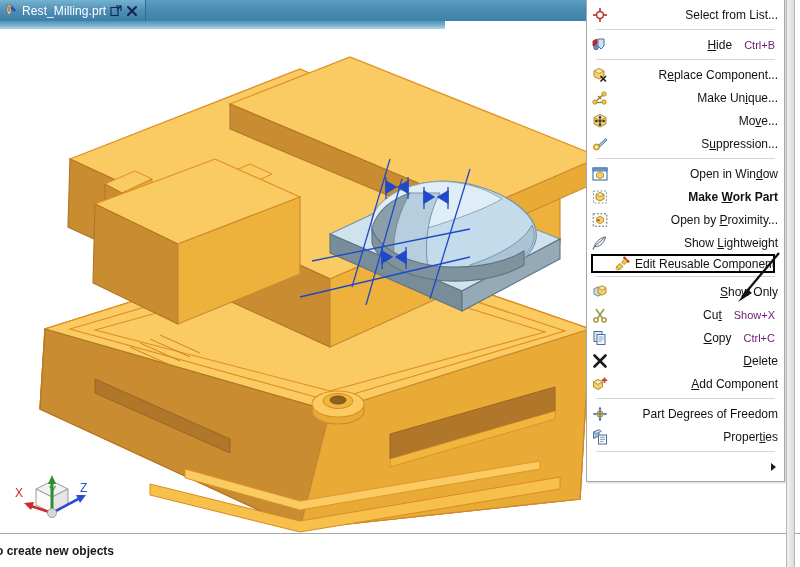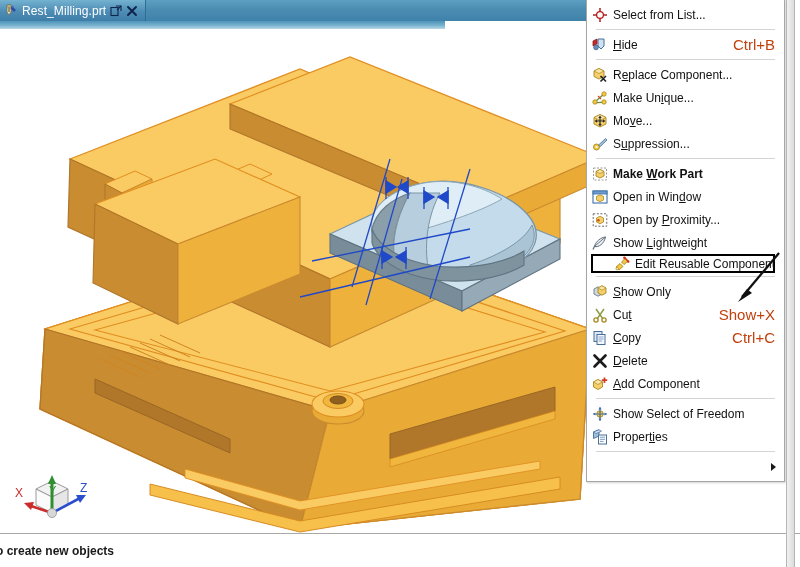--- a/index.html
+++ b/index.html
@@ -76,30 +76,30 @@
     position:absolute;left:586px;top:-1px;width:199px;
     background:#ffffff;
     border:1px solid #a6a6a6;
     box-sizing:border-box;
     padding:3px 0 3px 0;
     font-size:12px;color:#111;
     box-shadow:1px 1px 2px rgba(0,0,0,.18);
   }
   .mi{
     position:relative;height:23px;display:flex;align-items:center;
-    padding:0 6px 0 0;cursor:default;white-space:nowrap;
+    padding:0 6px 0 0;cursor:default;white-space:nowrap;text-align:right;
   }
   .mi .ic{
     width:26px;min-width:26px;height:23px;position:relative;
     display:flex;align-items:center;justify-content:center;
   }
   .mi .lb{flex:1;font-size:12px;line-height:14px;color:#111;}
   .mi .lb u{text-decoration:underline;}
   .mi.bold .lb{font-weight:bold;}
-  .mi .sc{font-size:15px;color:#c2410c;padding-left:12px;padding-right:3px;}
+  .mi .sc{font-size:11px;color:#701a75;padding-left:12px;padding-right:3px;}
   .mi .arrow{
     width:0;height:0;border-left:5px solid #1a1a1a;
     border-top:4px solid transparent;border-bottom:4px solid transparent;
     margin-right:2px;
   }
   .sep{height:1px;background:#d4d4d4;margin:3px 9px 3px 9px;}
   .mi.highlighted{
     border:2px solid #000000;box-sizing:border-box;height:19px;
     margin:0 9px 0 4px;
     padding-left:16px;
@@ -385,40 +385,40 @@
           <circle cx="4.5" cy="11" r="1.1" fill="#fff"></circle>
           <path d="M6.6 9 L13.5 2.5 L15 4 L8.2 10.6 Z" fill="#9fc0e0" stroke="#4a6f96" stroke-width=".8"></path>
         </svg>
       </span>
       <span class="lb">S<u>u</u>ppression...</span>
     </div>
 
     <div class="sep"></div>
 
 
+    <div class="mi">
+      <span class="ic">
+        <svg width="16" height="16" viewBox="0 0 16 16">
+          <rect x="1" y="2" width="14" height="12" fill="#ffffff" stroke="#3d6fa6" stroke-width="1.1"></rect>
+          <rect x="1" y="2" width="14" height="3" fill="#6f9bd0" stroke="#3d6fa6" stroke-width=".8"></rect>
+          <polygon points="4.5,7.5 8,5.8 11.5,7.5 11.5,11 8,12.7 4.5,11" fill="#f5cf6a" stroke="#a8871f" stroke-width=".8"></polygon>
+        </svg>
+      </span>
+      <span class="lb">Open in Win<u>d</u>ow</span>
+    </div>
+
     <div class="mi bold">
       <span class="ic">
         <svg width="16" height="16" viewBox="0 0 16 16">
           <rect x="1.5" y="2" width="13" height="12" fill="none" stroke="#9a9a9a" stroke-width="1" stroke-dasharray="2 1.5"></rect>
           <polygon points="4,5.5 8,3.5 12,5.5 12,10 8,12 4,10" fill="#f5cf6a" stroke="#a8871f" stroke-width=".9"></polygon>
           <polygon points="4,5.5 8,3.5 12,5.5 8,7.5" fill="#fbe6a8" stroke="#a8871f" stroke-width=".7"></polygon>
         </svg>
       </span>
       <span class="lb">Make <u>W</u>ork Part</span>
-    </div>
-
-    <div class="mi">
-      <span class="ic">
-        <svg width="16" height="16" viewBox="0 0 16 16">
-          <rect x="1" y="2" width="14" height="12" fill="#ffffff" stroke="#3d6fa6" stroke-width="1.1"></rect>
-          <rect x="1" y="2" width="14" height="3" fill="#6f9bd0" stroke="#3d6fa6" stroke-width=".8"></rect>
-          <polygon points="4.5,7.5 8,5.8 11.5,7.5 11.5,11 8,12.7 4.5,11" fill="#f5cf6a" stroke="#a8871f" stroke-width=".8"></polygon>
-        </svg>
-      </span>
-      <span class="lb">Open in Win<u>d</u>ow</span>
     </div>
 
     <div class="mi">
       <span class="ic">
         <svg width="16" height="16" viewBox="0 0 16 16">
           <rect x="1.2" y="1.8" width="13.6" height="12.4" fill="none" stroke="#6a6a6a" stroke-width="1" stroke-dasharray="2 1.6"></rect>
           <polygon points="4.5,6 8,4.2 11.5,6 11.5,10 8,11.8 4.5,10" fill="#f5cf6a" stroke="#a8871f" stroke-width=".8"></polygon>
           <circle cx="6.4" cy="8.2" r="1.3" fill="#d04a22"></circle>
         </svg>
       </span>
@@ -514,21 +514,21 @@
       <span class="ic">
         <svg width="16" height="16" viewBox="0 0 16 16">
           <circle cx="8" cy="8" r="3.2" fill="#f3c93f" stroke="#a8871f" stroke-width=".9"></circle>
           <path d="M8 8 L8 1.5 M8 8 L8 14.5 M8 8 L1.5 8 M8 8 L14.5 8" stroke="#3f6fa8" stroke-width="1.2"></path>
           <polygon points="8,0.8 6.4,3.4 9.6,3.4" fill="#3f6fa8"></polygon>
           <polygon points="8,15.2 6.4,12.6 9.6,12.6" fill="#3f6fa8"></polygon>
           <polygon points="0.8,8 3.4,6.4 3.4,9.6" fill="#3f6fa8"></polygon>
           <polygon points="15.2,8 12.6,6.4 12.6,9.6" fill="#3f6fa8"></polygon>
         </svg>
       </span>
-      <span class="lb">Show Select of Freedom</span>
+      <span class="lb">Part Degrees of Freedom</span>
     </div>
 
     <div class="mi">
       <span class="ic">
         <svg width="16" height="16" viewBox="0 0 16 16">
           <polygon points="1.5,3 7,0.8 7,7 1.5,9.5" fill="#9fc0e0" stroke="#4a6f96" stroke-width=".9"></polygon>
           <polygon points="1.5,3 7,0.8 9.5,2.2 4,4.6" fill="#cfe2f5" stroke="#4a6f96" stroke-width=".7"></polygon>
           <rect x="6.5" y="6" width="8" height="9" fill="#ffffff" stroke="#4a6f96" stroke-width="1"></rect>
           <path d="M8 8.2 L13 8.2 M8 10.3 L13 10.3 M8 12.4 L11.5 12.4" stroke="#6a8fb6" stroke-width=".9"></path>
         </svg>

